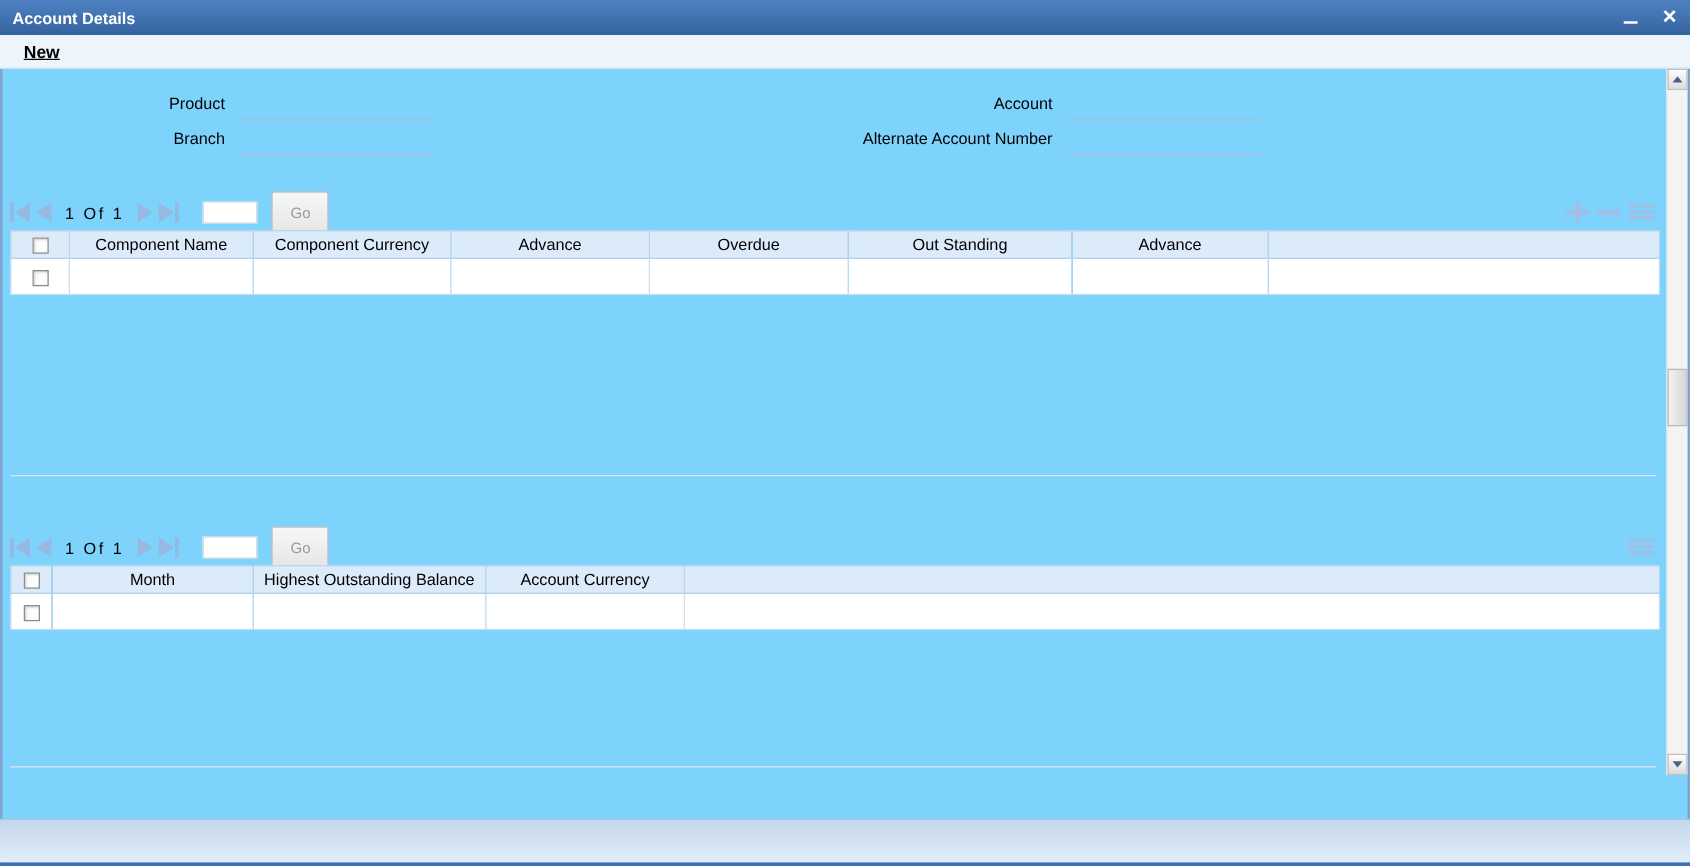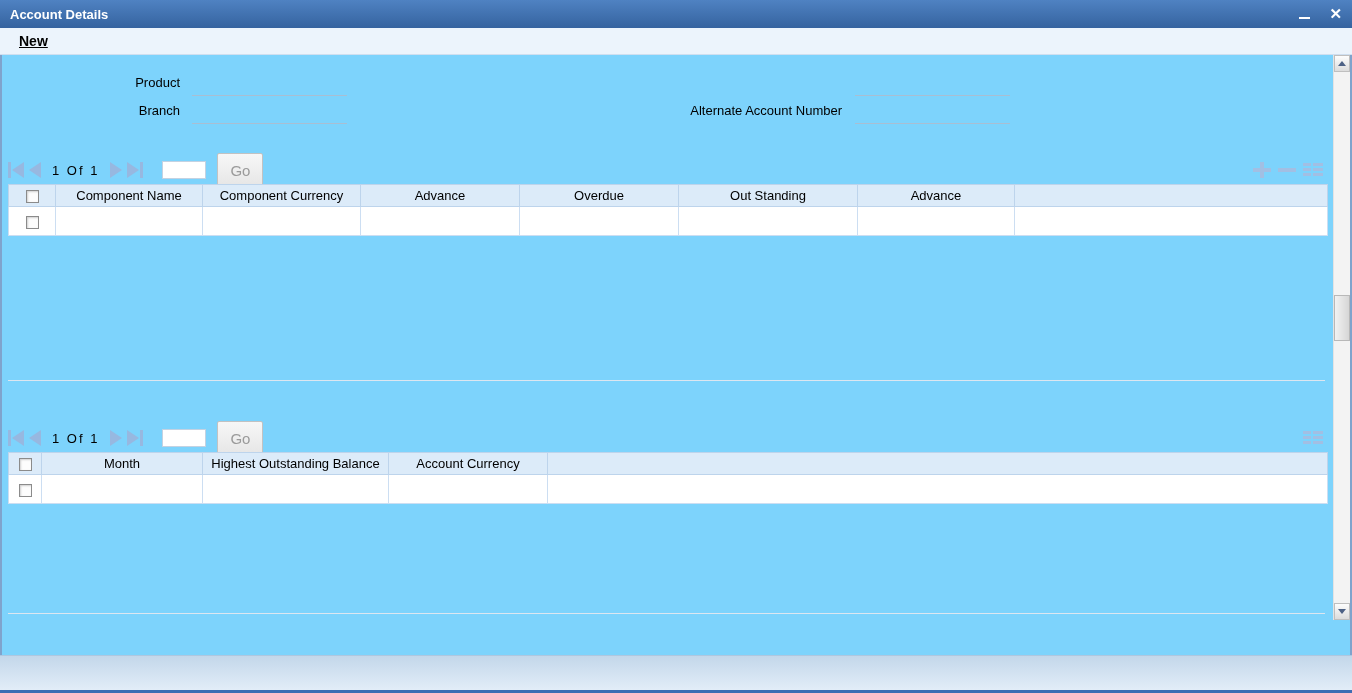--- a/index.html
+++ b/index.html
@@ -49,21 +49,21 @@
            border-top: 8px solid transparent; border-bottom: 8px solid transparent;
            border-right: 12px solid #97b8e0; }
   .tri-r { display: inline-block; width: 0; height: 0;
            border-top: 8px solid transparent; border-bottom: 8px solid transparent;
            border-left: 12px solid #97b8e0; }
   .pg-bar { display: inline-block; width: 3px; height: 16px; background: #97b8e0; }
   .pg-text { margin: 0 6px; letter-spacing: 2px; color: #000; }
   .pg-input { width: 44px; height: 18px; margin-left: 14px; border: 1px solid #c3d2e2;
               background: #fff; font-family: "Liberation Sans", sans-serif; font-size: 12px; padding: 0 2px; }
   .pg-go { width: 46px; height: 34px; margin-left: 6px; background: linear-gradient(180deg,#f7f7f7,#e6e6e6);
-           border: 1px solid #c2c2c2; border-radius: 2px; color: #9a9a9a; font-size: 15px;
+           border: 1px solid #c2c2c2; border-radius: 2px; color: #9a9a9a; font-size: 12px;
            font-family: "Liberation Sans", sans-serif; cursor: default; }
   .pg-spacer { flex: 1; }
   .icon-plus, .icon-minus { position: relative; width: 20px; height: 18px; display: inline-block; cursor: pointer; }
   .icon-plus::before  { content: ""; position: absolute; left: 1px; right: 1px; top: 7px; height: 4px; background: #a2bfe3; }
   .icon-plus::after   { content: ""; position: absolute; top: 1px; bottom: 1px; left: 8px; width: 4px; background: #a2bfe3; }
   .icon-minus::before { content: ""; position: absolute; left: 1px; right: 1px; top: 7px; height: 4px; background: #a2bfe3; }
   .icon-grid { display: inline-block; width: 22px; height: 16px; cursor: pointer; }
 
   
   .grid { position: absolute; left: 8px; border-collapse: collapse; table-layout: fixed; width: 1319px; }
@@ -117,20 +117,21 @@
   </div>
 
   <div class="menubar">
     <a class="new-link">New</a>
   </div>
 
   <span class="lbl lbl-product">Product</span>
   <input class="field-input inp-product" value="" style="">
   <span class="lbl lbl-branch">Branch</span>
   <input class="field-input inp-branch" value="" style="">
+  <span class="lbl lbl-account">Account</span>
   <input class="field-input inp-account" value="" style="">
   <span class="lbl lbl-alternate">Alternate Account Number</span>
   <input class="field-input inp-alternate" value="" style="">
 
   <div class="pgbar pgbar1">
     <span class="pg-nav">
         <span class="pg-bar"></span>
         <span class="tri-l"></span>
       </span>
     <span class="pg-nav">

